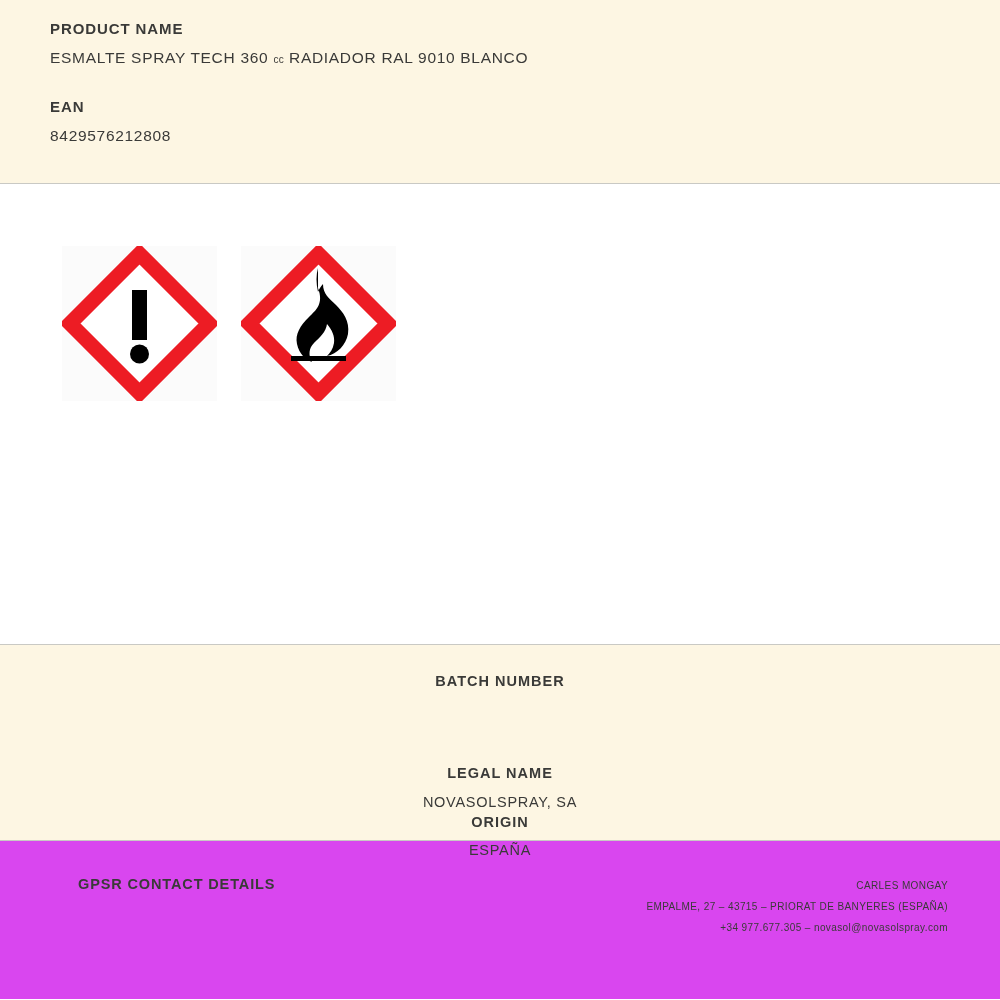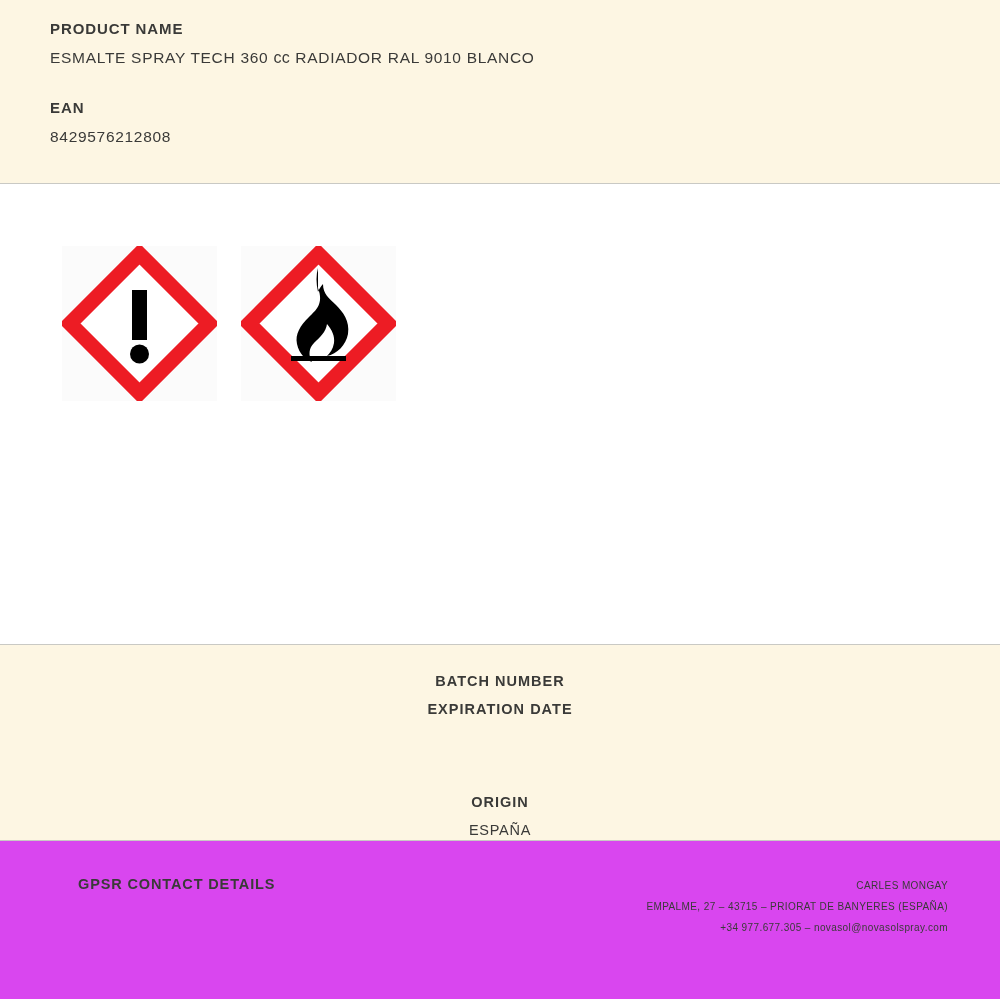--- a/index.html
+++ b/index.html
@@ -39,21 +39,21 @@
   }
   .field-value {
     font-size: 15.5px;
     letter-spacing: 0.045em;
     color: #3a3a38;
     margin: 0;
     line-height: 1.3;
     font-weight: 400;
   }
   .field-value .small-unit {
-    font-size: 16px;
+    font-size: 10px;
     letter-spacing: 0.03em;
   }
   .spacer-30 { height: 30px; }
 
   
   .pictograms {
     background: #ffffff;
     height: 461px;
     box-sizing: border-box;
     padding: 62px 0 0 62px;
@@ -159,26 +159,26 @@
     </div>
 
   </div>
 
   <div class="mid">
     <div class="grid2">
       <div>
         <div class="cell-label">BATCH NUMBER</div>
         <div class="cell-value"></div>
       </div>
-      <div>
-        <div class="cell-label">EXPIRATION DATE</div>
-        <div class="cell-value"></div>
-      </div>
     </div>
     <div class="grid2 mid-row-2">
+      <div>
+        <div class="cell-label">LEGAL NAME</div>
+        <div class="cell-value">NOVASOLSPRAY, SA</div>
+      </div>
       <div>
         <div class="cell-label">ORIGIN</div>
         <div class="cell-value">ESPAÑA</div>
       </div>
     </div>
   </div>
 
   <div class="footer">
     <div class="footer-label">GPSR CONTACT DETAILS</div>
     <div class="footer-lines">

